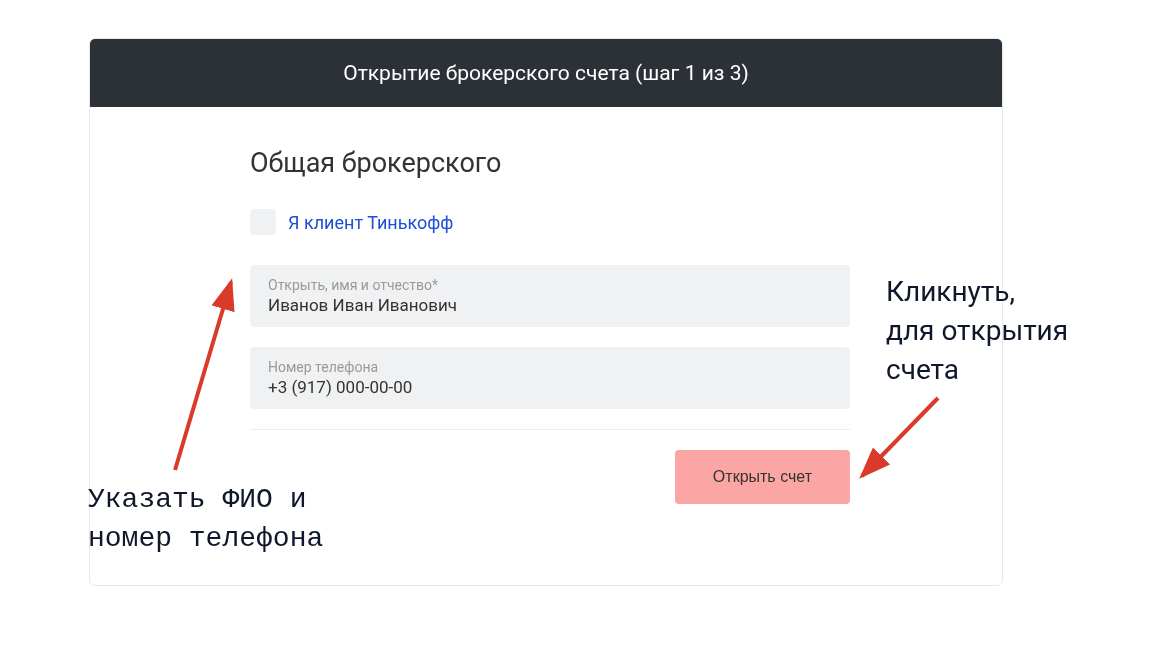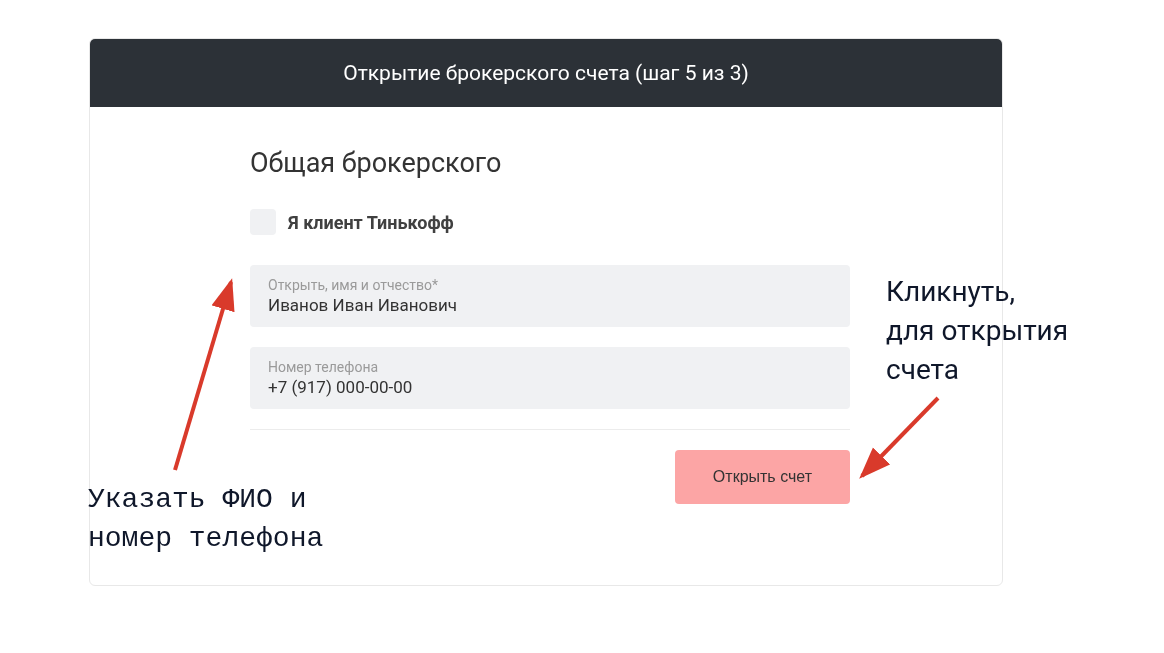--- a/index.html
+++ b/index.html
@@ -50,22 +50,21 @@
     }
     .checkbox {
       width: 26px;
       height: 26px;
       background: #f0f1f3;
       border-radius: 4px;
       cursor: pointer;
     }
     .checkbox-label {
       font-size: 18px;
-      color: #404040;
-      font-weight: bold;
+      color: #1d4ed8;
     }
     .input-field {
       background: #f0f1f3;
       border-radius: 4px;
       padding: 12px 18px;
       margin-bottom: 20px;
       width: 600px;
     }
     .input-label {
       font-size: 14px;
@@ -115,38 +114,38 @@
     .arrow {
       position: absolute;
       pointer-events: none;
     }
   </style>
 </head>
 <body>
 
 <div class="card">
   <div class="header">
-    <span>Открытие брокерского счета (шаг 5 из 3)</span>
+    <span>Открытие брокерского счета (шаг 1 из 3)</span>
   </div>
   <div class="content">
     <h2 class="section-title">Общая брокерского</h2>
 
     <div class="checkbox-row">
       <div class="checkbox"></div>
       <span class="checkbox-label">Я клиент Тинькофф</span>
     </div>
 
     <div class="input-field">
       <div class="input-label">Открыть, имя и отчество*</div>
       <div class="input-value">Иванов Иван Иванович</div>
     </div>
 
     <div class="input-field">
       <div class="input-label">Номер телефона</div>
-      <div class="input-value">+7 (917) 000-00-00</div>
+      <div class="input-value">+3 (917) 000-00-00</div>
     </div>
 
     <hr class="divider">
 
     <div class="button-row">
       <button class="primary-btn">Открыть счет</button>
     </div>
   </div>
 </div>
 

